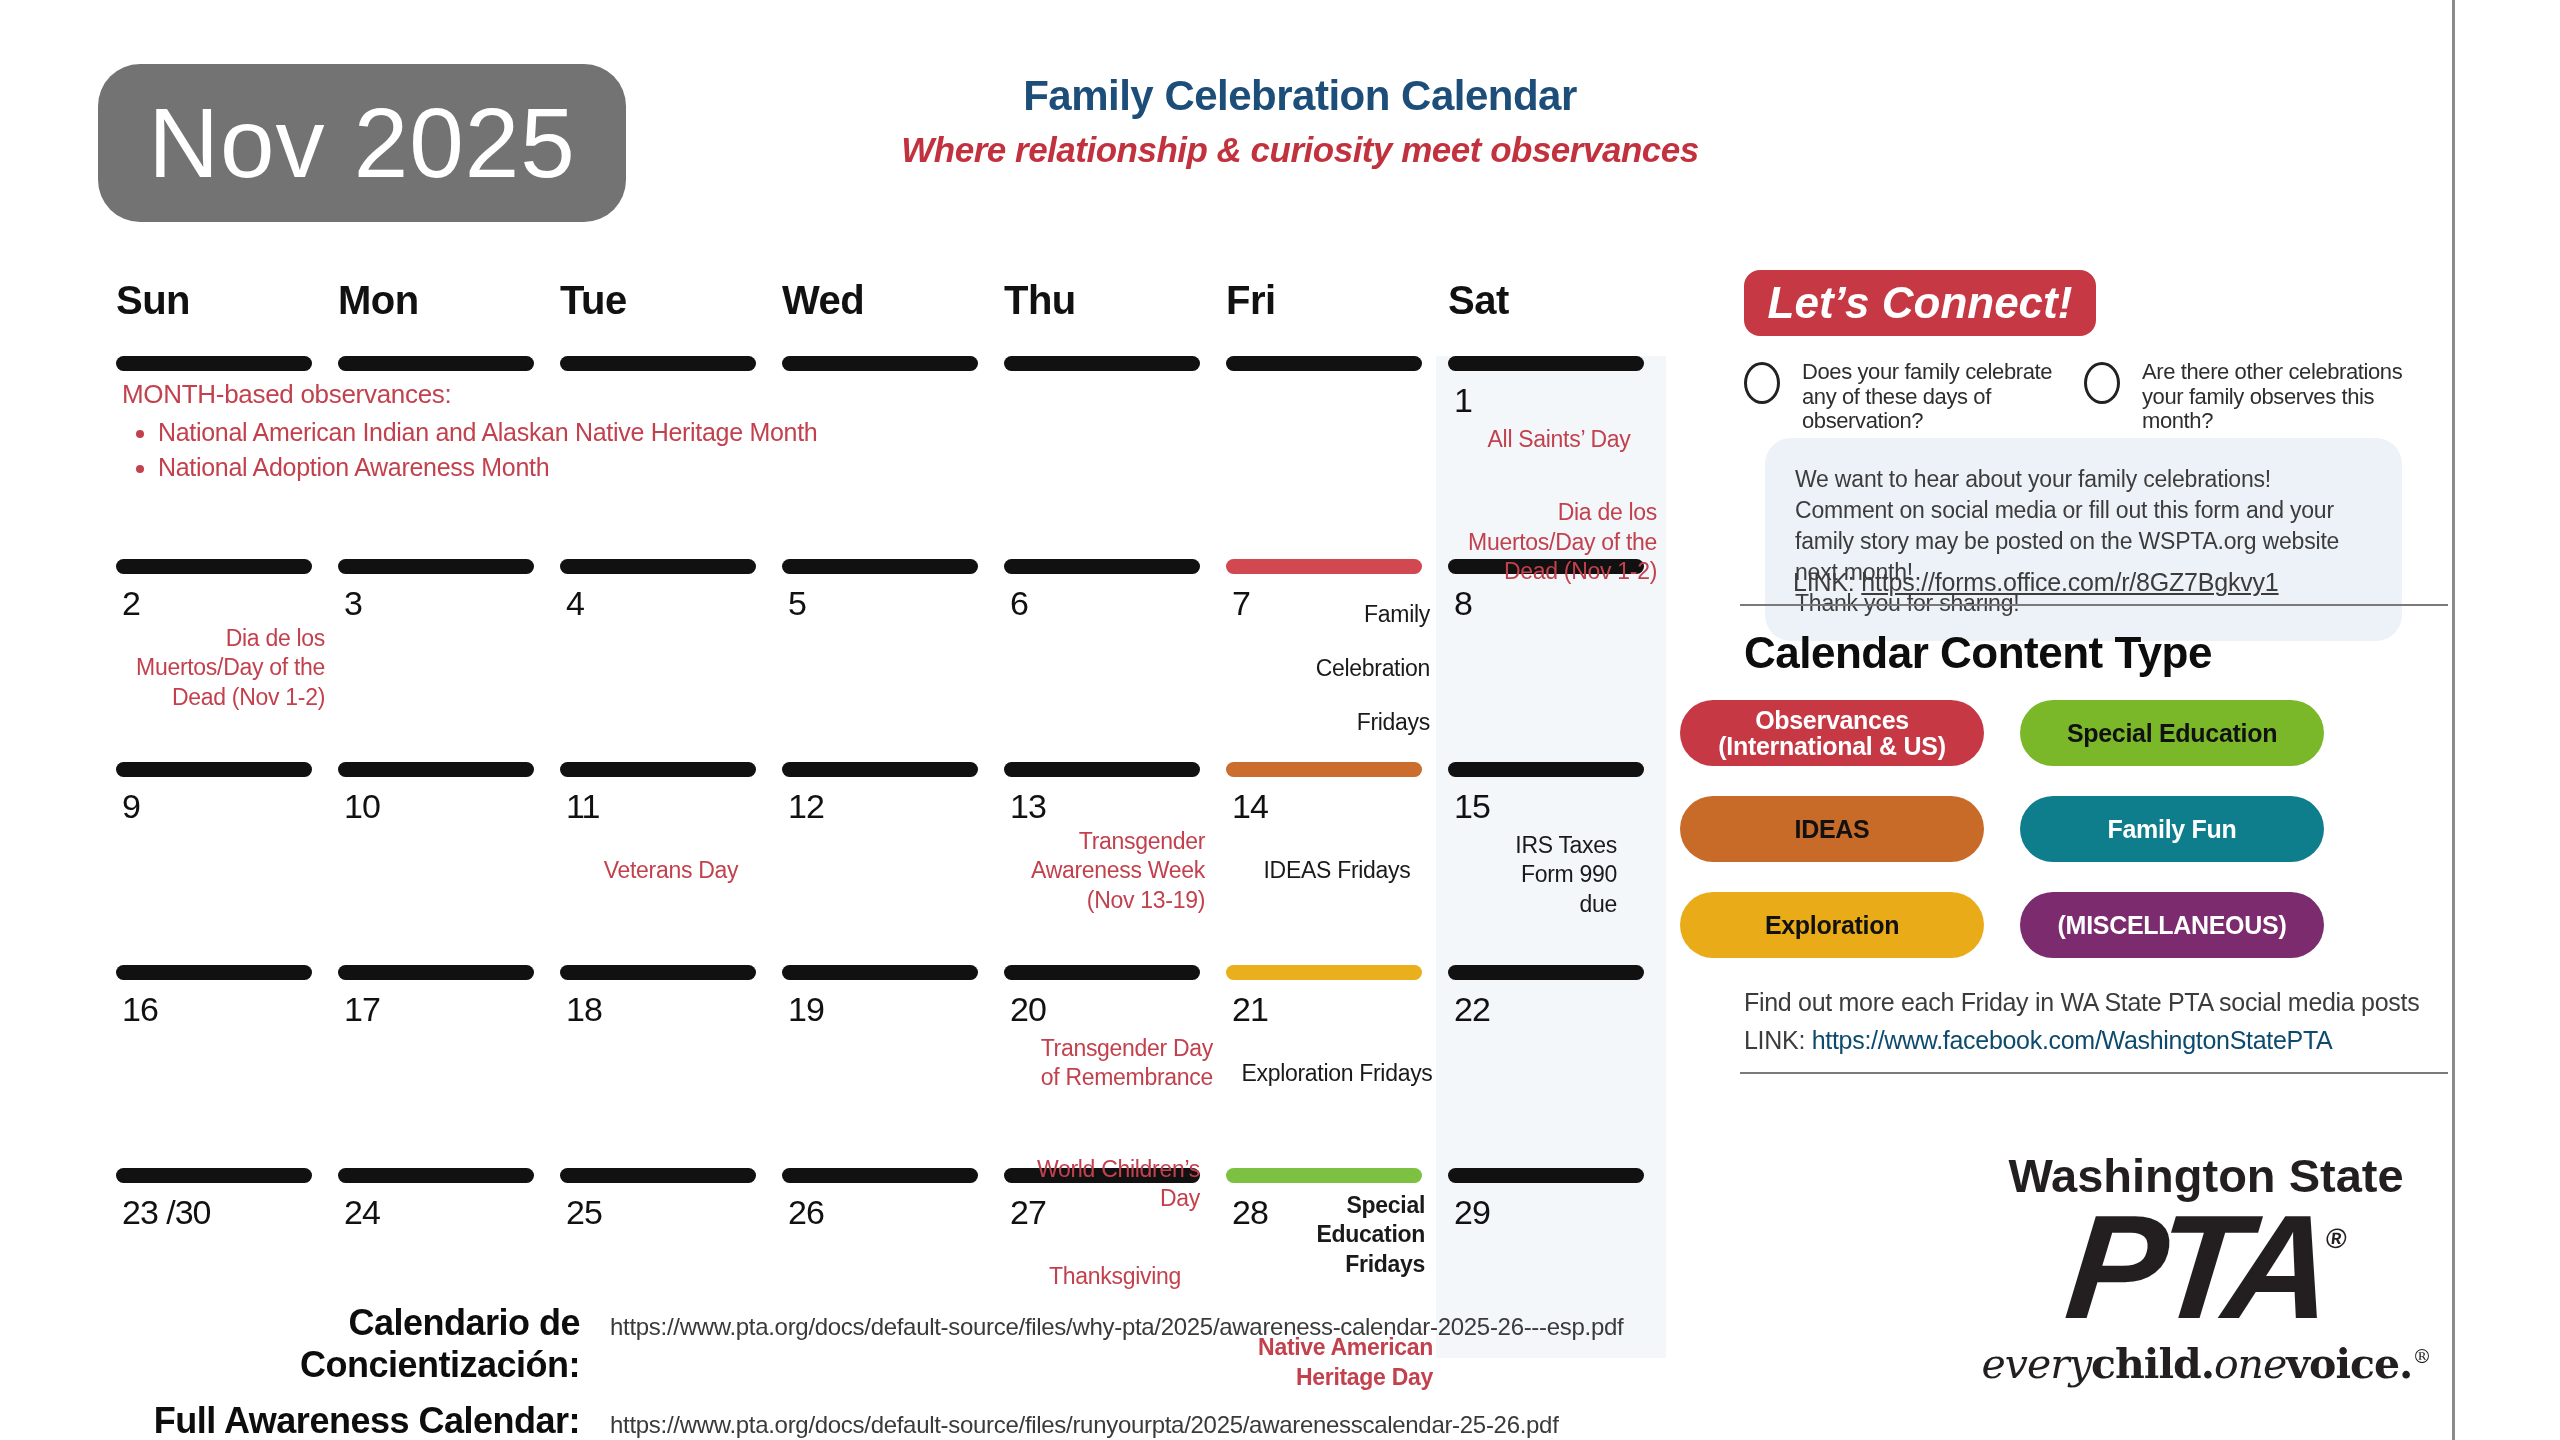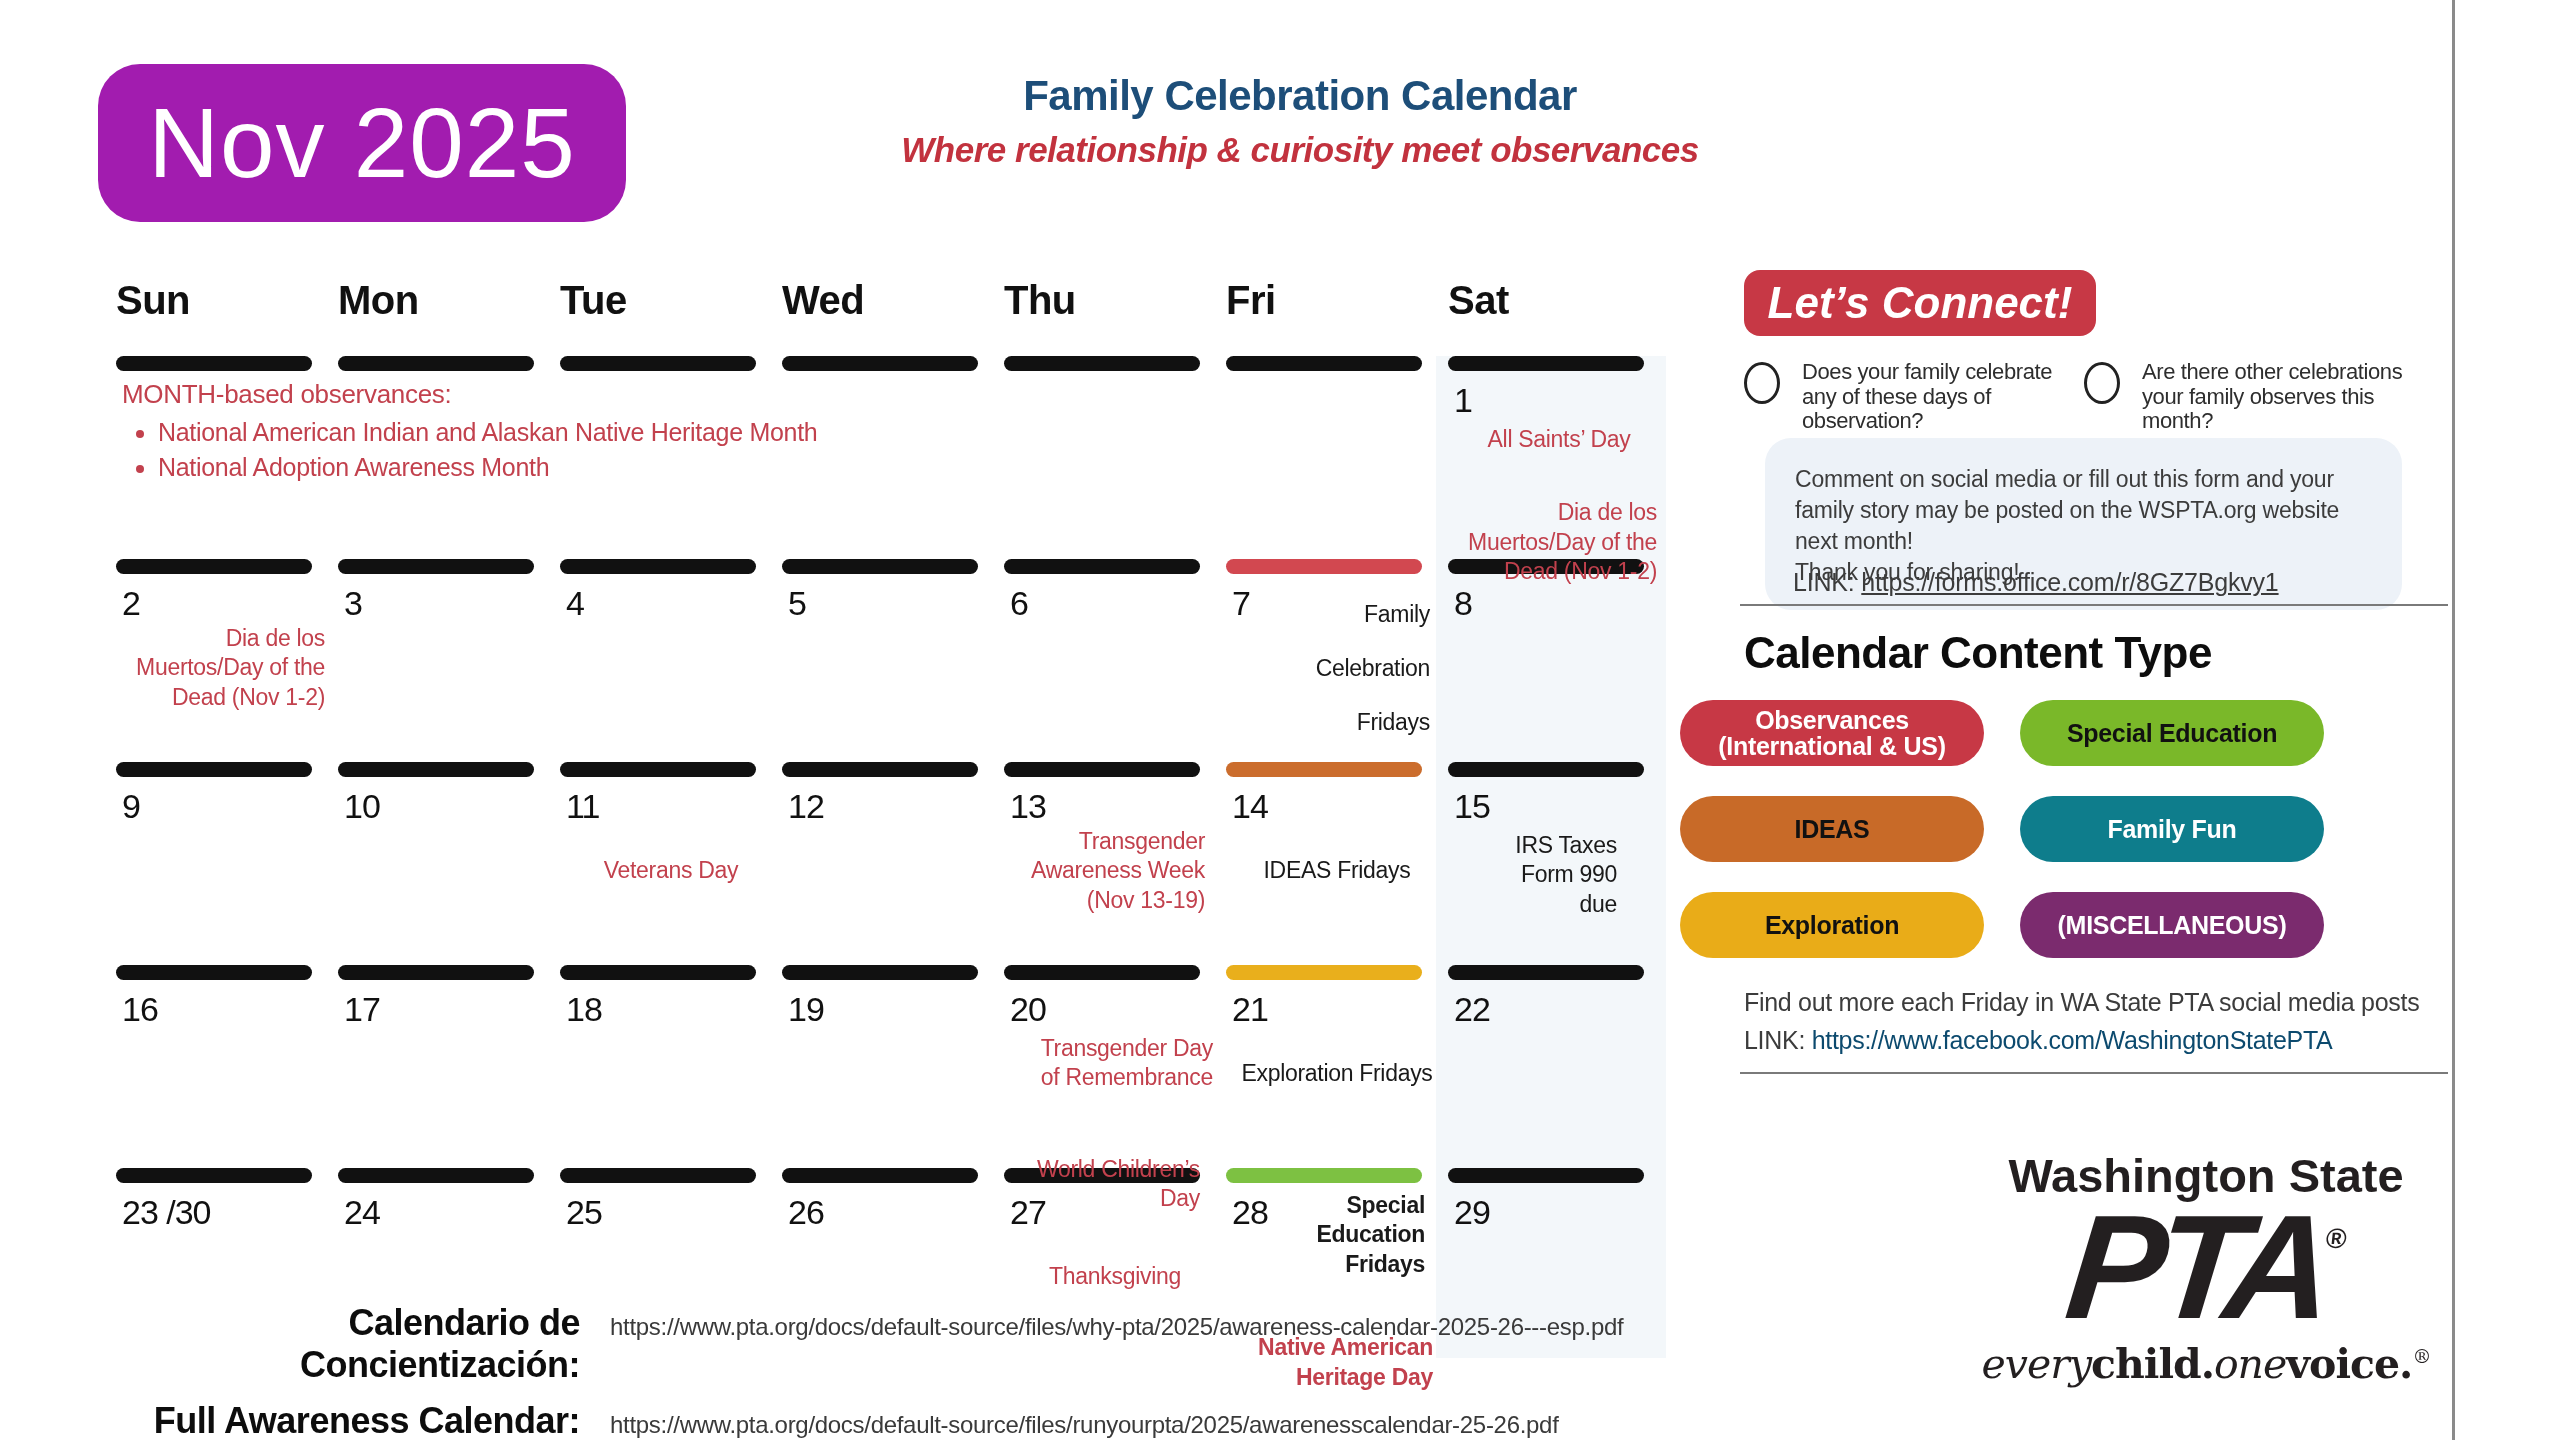--- a/index.html
+++ b/index.html
@@ -79,21 +79,21 @@
 
   #vline{position:absolute;left:2452px;top:0;width:3px;height:1440px;background:#8a8a8a;}
 </style>
 </head>
 <body>
 
 <div id="page">
 
   <div id="sat-tint" style="background: rgb(243, 247, 250);"></div>
 
-  <div id="month-badge" style="background: #a21caf;">Nov 2025</div>
+  <div id="month-badge" style="background: #737373;">Nov 2025</div>
 
   <div id="title-block">
     <div id="page-title">Family Celebration Calendar</div>
     <div id="page-subtitle">Where relationship &amp; curiosity meet observances</div>
   </div>
 
   <div id="cal">
       <div class="dayhdr-row">
         <div class="dayhdr">Sun</div>
         <div class="dayhdr">Mon</div>
@@ -373,20 +373,21 @@
         <div class="radio"></div>
         <div class="qtext">Does your family celebrate any of these days of observation?</div>
       </div>
       <div class="question">
         <div class="radio"></div>
         <div class="qtext">Are there other celebrations your family observes this month?</div>
       </div>
     </div>
 
   <div id="callout" style="background: rgb(237, 242, 248);">
+      <div>We want to hear about your family celebrations!</div>
       <div>Comment on social media or fill out this form and your family story may be posted on the WSPTA.org website next month!</div>
       <div>Thank you for sharing!</div>
     </div>
 
   <div id="form-link-line">
     <span>LINK:</span>
     <a href="#">https://forms.office.com/r/8GZ7Bgkvy1</a>
   </div>
 
   <div class="divider" id="divider1"></div>

